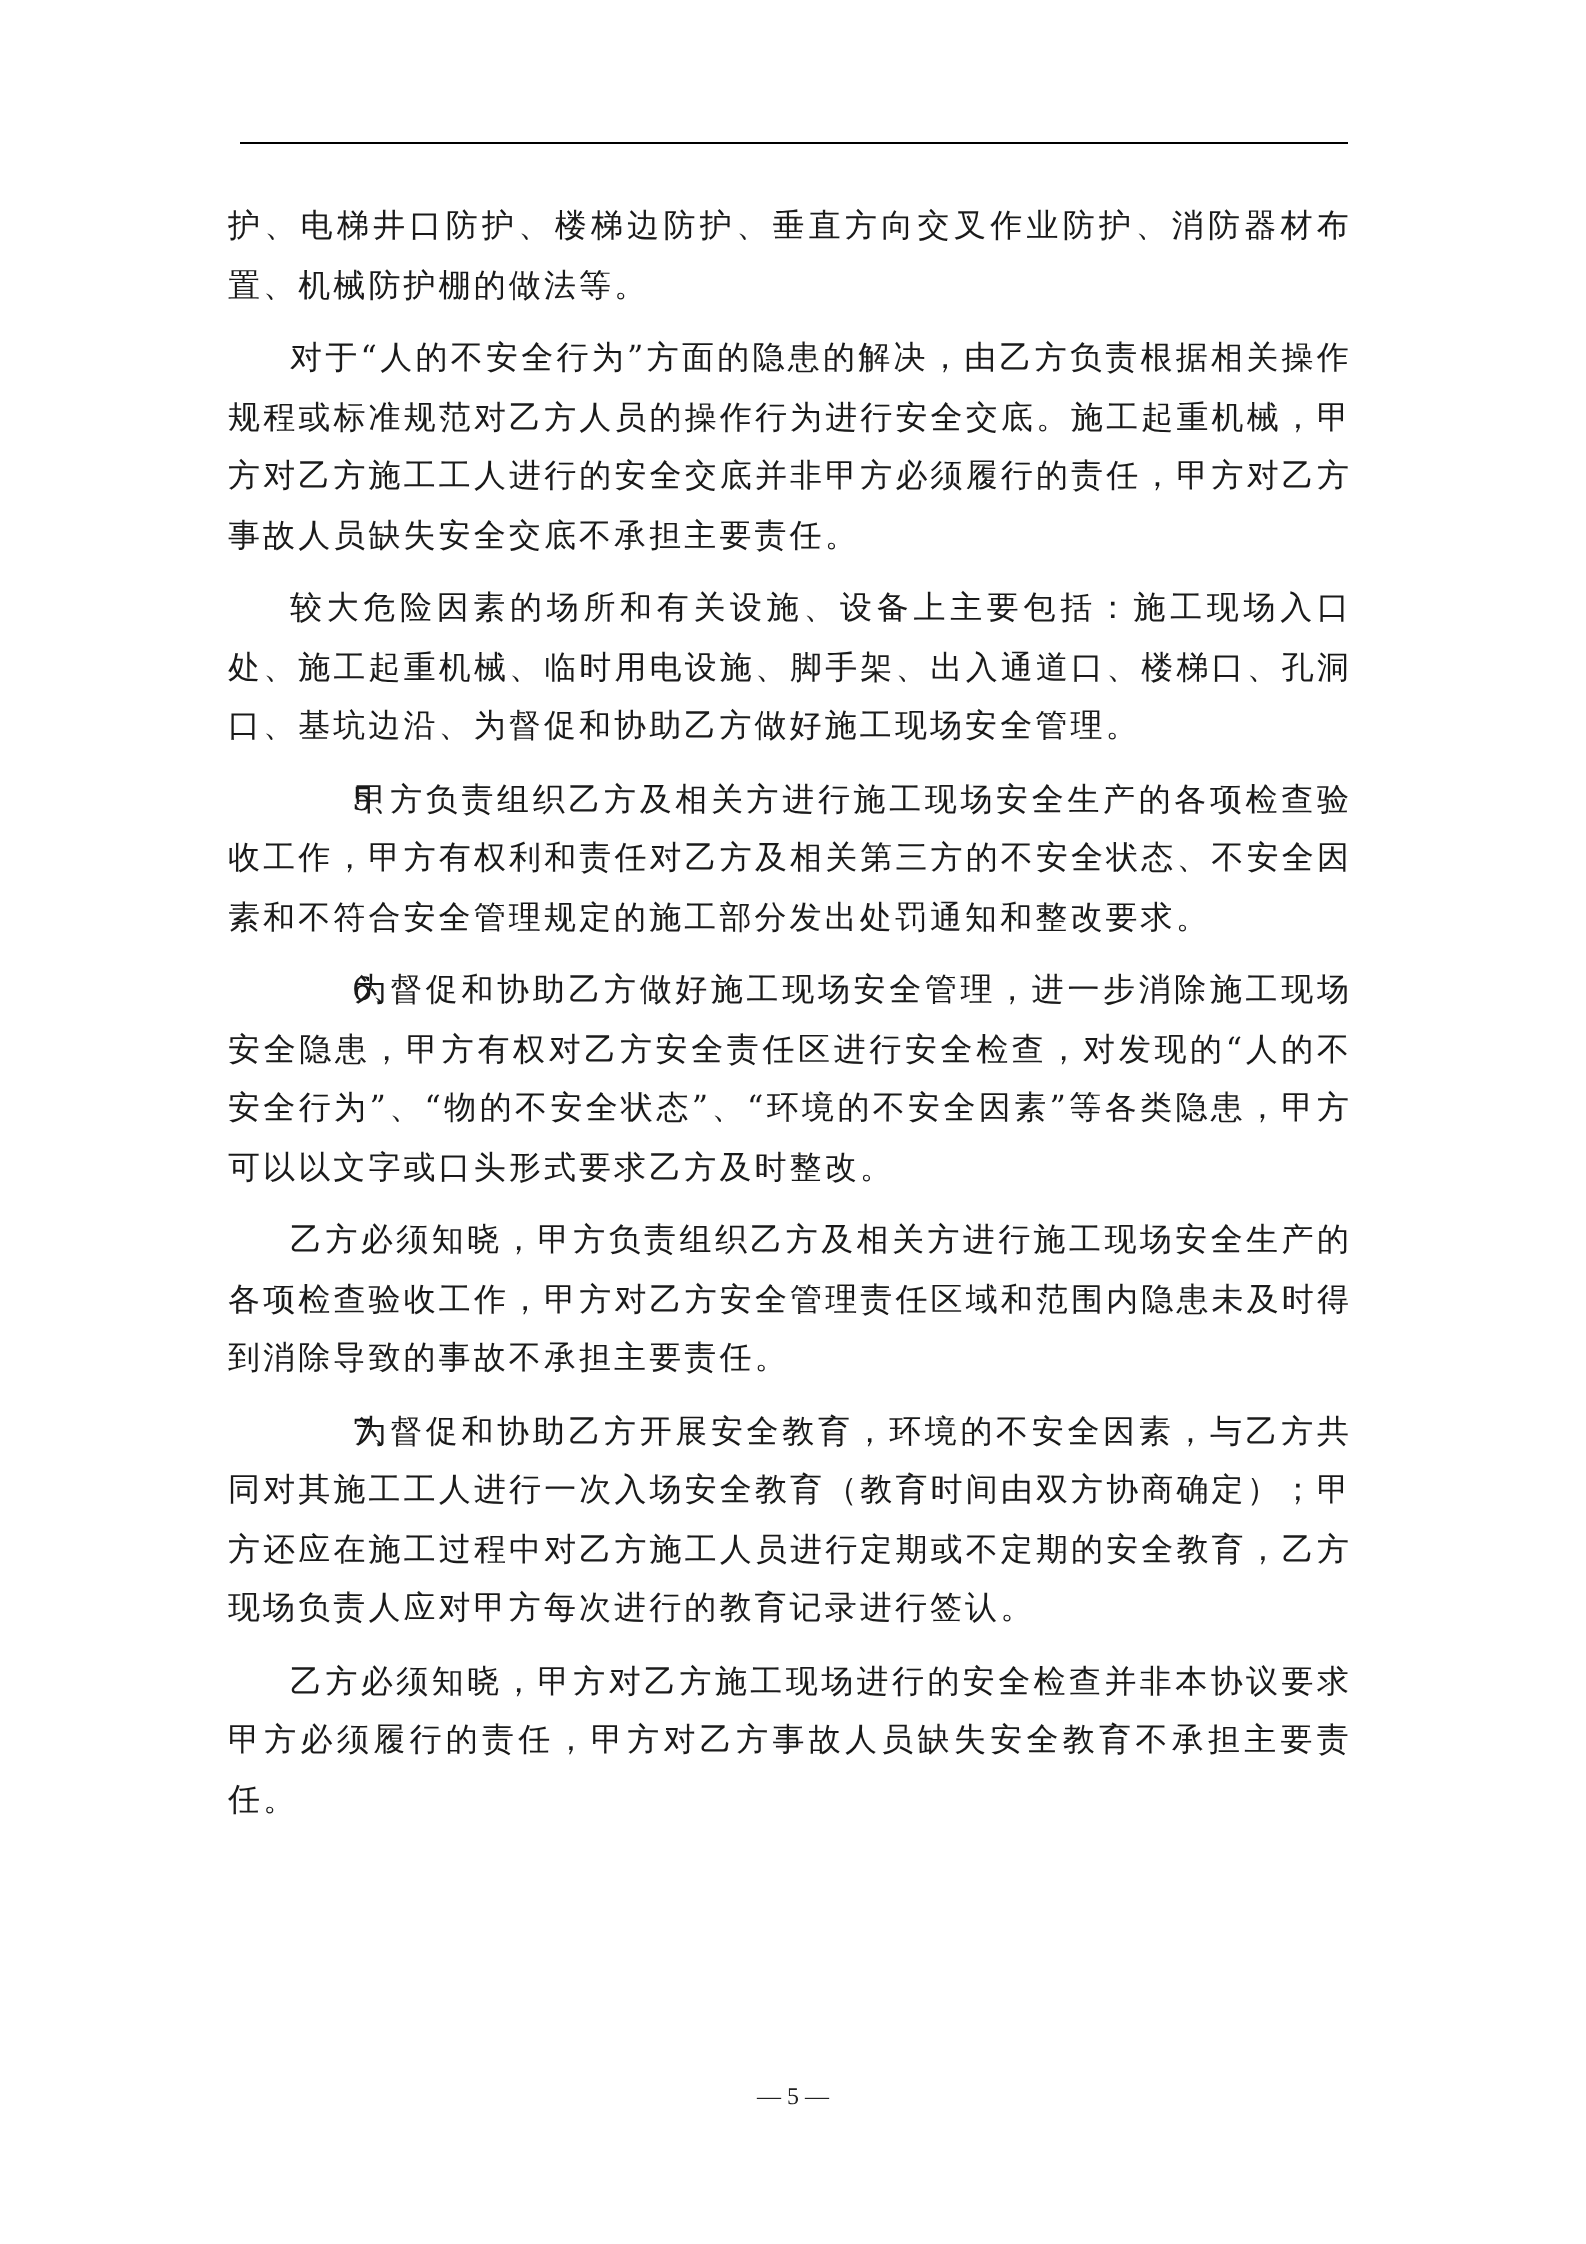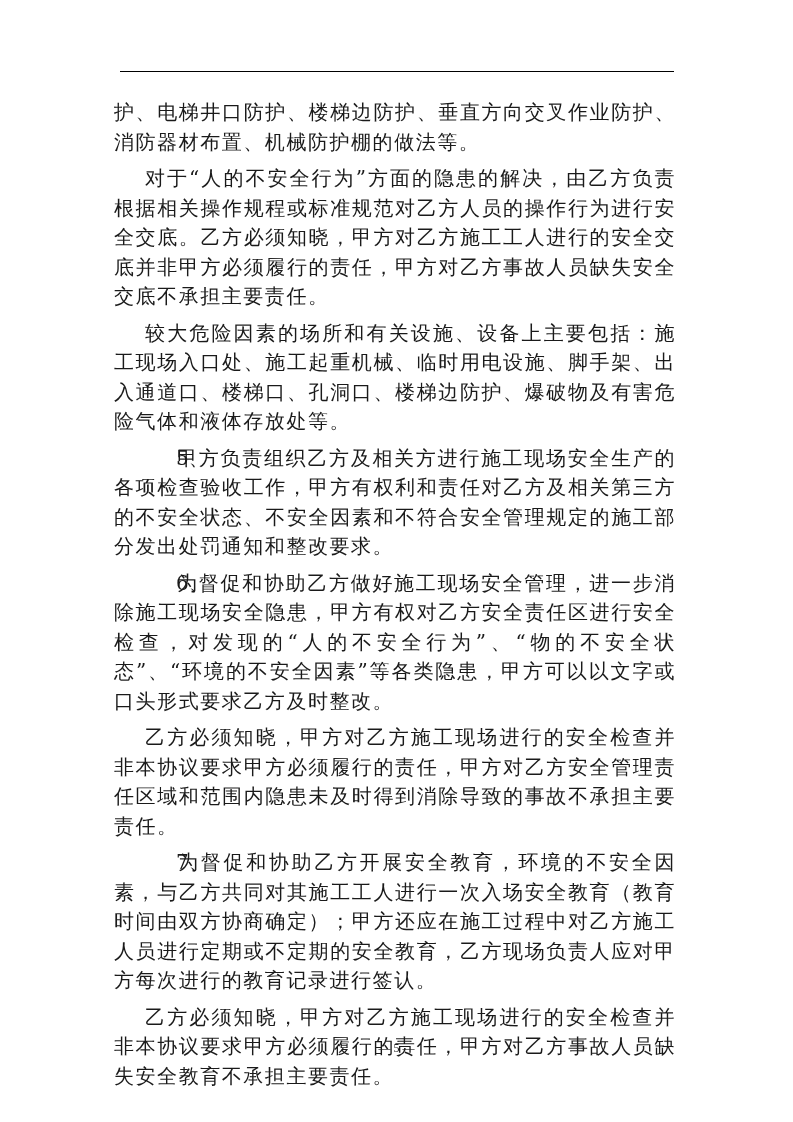--- a/index.html
+++ b/index.html
@@ -24,21 +24,21 @@
       border-top: 1.3px solid #000;
     }
     .content {
       position: absolute;
       left: 114px;
       top: 98px;
       width: 562px;
     }
     .para {
       margin: 0;
-      font-size: 20px;
+      font-size: 16px;
       line-height: 29.5px;
       letter-spacing: 1.55px;
       text-align: justify;
       text-align-last: left;
       word-break: break-all;
     }
     .para + .para { margin-top: 7px; }
     .indent { text-indent: 31px; }
     .num {
       display: inline-block;
@@ -57,30 +57,30 @@
     }
   </style>
 </head>
 <body>
 
 <div class="header-rule"></div>
 
 <div class="content">
   <p class="para">护、电梯井口防护、楼梯边防护、垂直方向交叉作业防护、消防器材布置、机械防护棚的做法等。</p>
 
-  <p class="para indent">对于“人的不安全行为”方面的隐患的解决，由乙方负责根据相关操作规程或标准规范对乙方人员的操作行为进行安全交底。乙方必须知晓，甲方对乙方施工工人进行的安全交底并非甲方必须履行的责任，甲方对乙方事故人员缺失安全交底不承担主要责任。</p>
+  <p class="para indent">对于“人的不安全行为”方面的隐患的解决，由乙方负责根据相关操作规程或标准规范对乙方人员的操作行为进行安全交底。施工起重机械，甲方对乙方施工工人进行的安全交底并非甲方必须履行的责任，甲方对乙方事故人员缺失安全交底不承担主要责任。</p>
 
 
-  <p class="para indent">较大危险因素的场所和有关设施、设备上主要包括：施工现场入口处、施工起重机械、临时用电设施、脚手架、出入通道口、楼梯口、孔洞口、楼梯边防护、爆破物及有害危险气体和液体存放处等。</p>
+  <p class="para indent">较大危险因素的场所和有关设施、设备上主要包括：施工现场入口处、施工起重机械、临时用电设施、脚手架、出入通道口、楼梯口、孔洞口、基坑边沿、为督促和协助乙方做好施工现场安全管理。</p>
 
   <p class="para indent"><span class="num">5、</span><span>甲方负责组织乙方及相关方进行施工现场安全生产的各项检查验收工作，甲方有权利和责任对乙方及相关第三方的不安全状态、不安全因素和不符合安全管理规定的施工部分发出处罚通知和整改要求。</span></p>
 
   <p class="para indent"><span class="num">6、</span><span>为督促和协助乙方做好施工现场安全管理，进一步消除施工现场安全隐患，甲方有权对乙方安全责任区进行安全检查，对发现的“人的不安全行为”、“物的不安全状态”、“环境的不安全因素”等各类隐患，甲方可以以文字或口头形式要求乙方及时整改。</span></p>
 
-  <p class="para indent">乙方必须知晓，甲方对乙方施工现场进行的安全检查并非本协议要求甲方必须履行的责任，甲方对乙方安全管理责任区域和范围内隐患未及时得到消除导致的事故不承担主要责任。</p>
+  <p class="para indent">乙方必须知晓，甲方负责组织乙方及相关方进行施工现场安全生产的各项检查验收工作，甲方对乙方安全管理责任区域和范围内隐患未及时得到消除导致的事故不承担主要责任。</p>
 
   <p class="para indent"><span class="num">7、</span><span>为督促和协助乙方开展安全教育，环境的不安全因素，与乙方共同对其施工工人进行一次入场安全教育（教育时间由双方协商确定）；甲方还应在施工过程中对乙方施工人员进行定期或不定期的安全教育，乙方现场负责人应对甲方每次进行的教育记录进行签认。</span></p>
 
   <p class="para indent">乙方必须知晓，甲方对乙方施工现场进行的安全检查并非本协议要求甲方必须履行的责任，甲方对乙方事故人员缺失安全教育不承担主要责任。</p>
 
 </div>
 
 <div class="page-number">— 5 —</div>
 
 </body></html>

